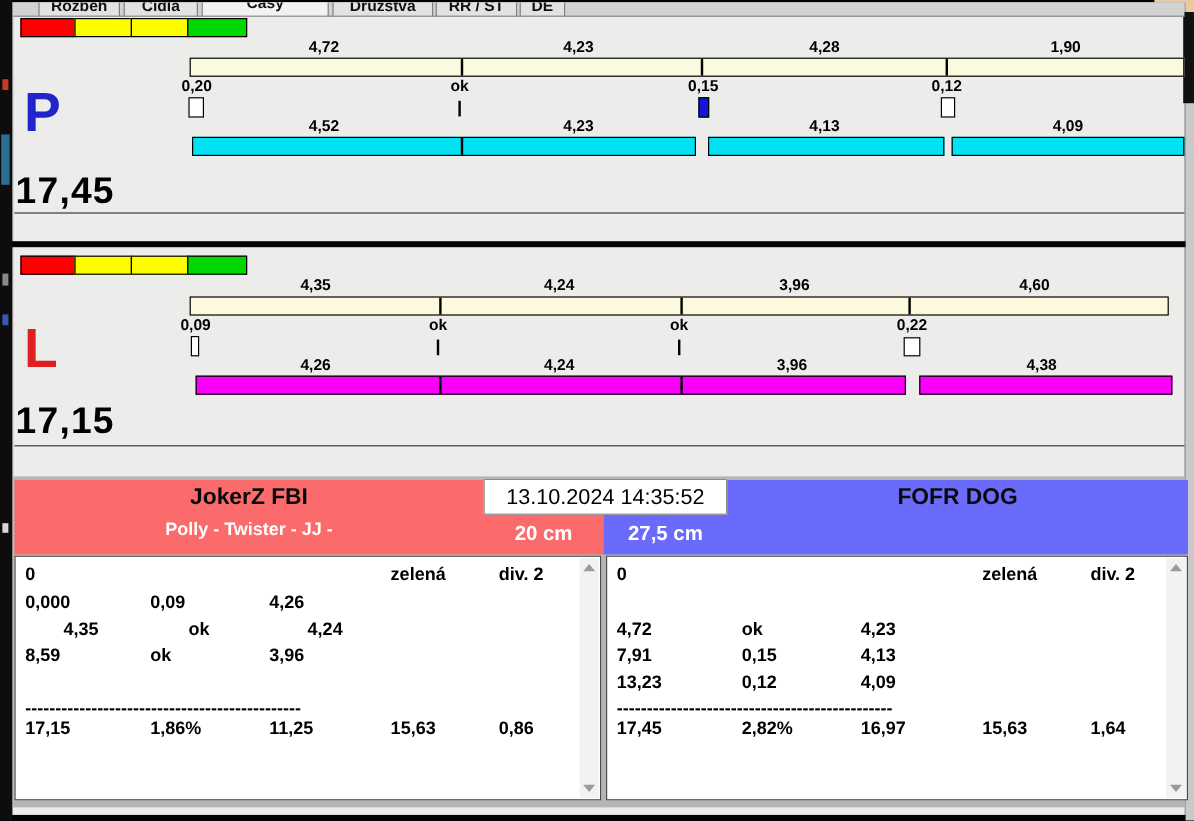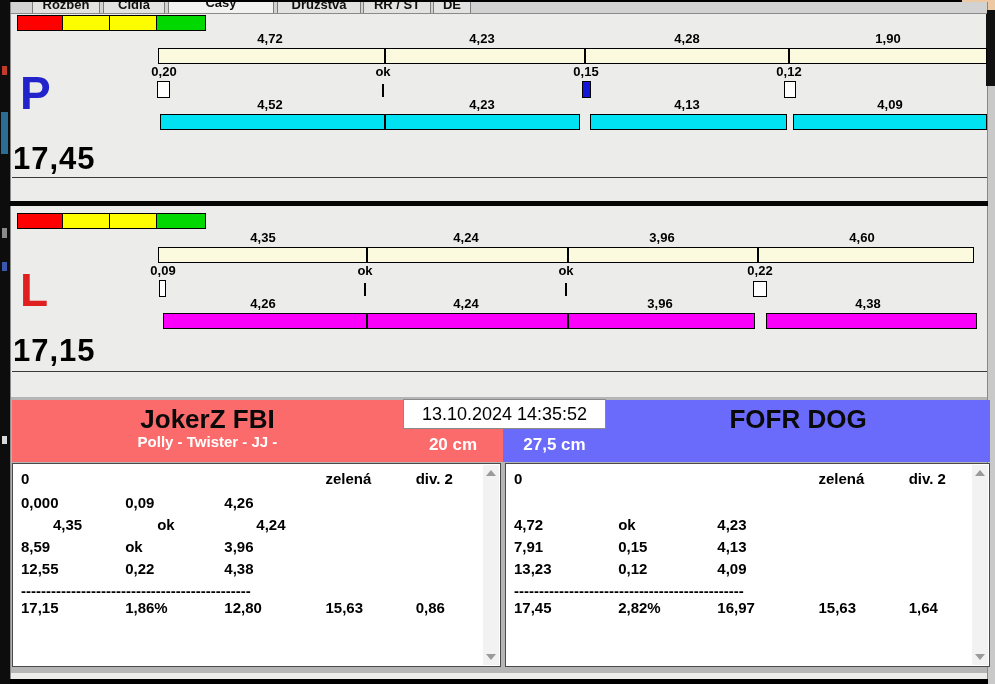--- a/index.html
+++ b/index.html
@@ -35,21 +35,21 @@
   .marker-box{position:absolute;border:1px solid #000;background:#fff;}
   .marker-box.blue{background:#1515d8;}
   .tick{position:absolute;width:2px;height:13px;background:#000;}
   .lane-total{font-size:31px;font-weight:bold;letter-spacing:1px;}
   .hline{position:absolute;height:1px;background:#3a3a3a;}
   .thick-divider{position:absolute;left:10px;width:978px;height:5px;background:#050505;}
 
   
   .footer-bg{left:11px;top:397px;width:976px;height:276px;background:#b5b5b5;}
   .team-block{position:absolute;top:400px;height:62px;}
-  .team-name{position:absolute;top:4px;width:100%;text-align:center;font-size:26px;font-weight:bold;color:#0a0a0a;}
+  .team-name{position:absolute;top:4px;width:100%;text-align:center;font-size:19px;font-weight:bold;color:#0a0a0a;}
   .team-dogs{position:absolute;top:33px;width:100%;text-align:center;font-size:15px;font-weight:bold;color:#fff;}
   .jump-height{position:absolute;top:435px;height:24px;text-align:center;font-size:17px;font-weight:bold;color:#fff;}
   .timestamp-box{left:403px;top:399px;width:203px;height:30px;background:#fff;border:1px solid #8a8a8a;
                  text-align:center;font-size:18px;line-height:28px;color:#000;}
 
   .result-table{position:absolute;top:463px;height:204px;background:#fff;border:1px solid #4a4a4a;}
   .trow{position:absolute;left:8px;right:20px;height:20px;font-size:15px;font-weight:bold;white-space:nowrap;}
   .trow span{display:inline-block;text-align:left;}
   .c1{width:100px;} .c2{width:95px;} .c3{width:97px;} .c4{width:86px;} .c5{width:60px;}
   .dashline{position:absolute;left:8px;top:118px;width:287px;height:14px;overflow:hidden;
@@ -207,30 +207,25 @@
     <div class="trow" style="top:52px;margin-left:32px;">
       <span class="c1">4,35</span>
       <span class="c2">ok</span>
       <span class="c3">4,24</span>
     </div>
     <div class="trow" style="top:74px;">
       <span class="c1">8,59</span>
       <span class="c2">ok</span>
       <span class="c3">3,96</span>
     </div>
-    <div class="trow" style="top:96px;">
-      <span class="c1">12,55</span>
-      <span class="c2">0,22</span>
-      <span class="c3">4,38</span>
-    </div>
     <div class="dashline">----------------------------------------------</div>
     <div class="trow" style="top:135px;">
       <span class="c1">17,15</span>
       <span class="c2">1,86%</span>
-      <span class="c3">12,80</span>
+      <span class="c3">11,25</span>
       <span class="c4">15,63</span>
       <span class="c5">0,86</span>
     </div>
     <div class="scrollbar">
       <div class="scroll-arrow scroll-up"></div>
       <div class="scroll-arrow scroll-down"></div>
     </div>
   </div>
 
   <div class="result-table" style="left:505px;width:485px;">

